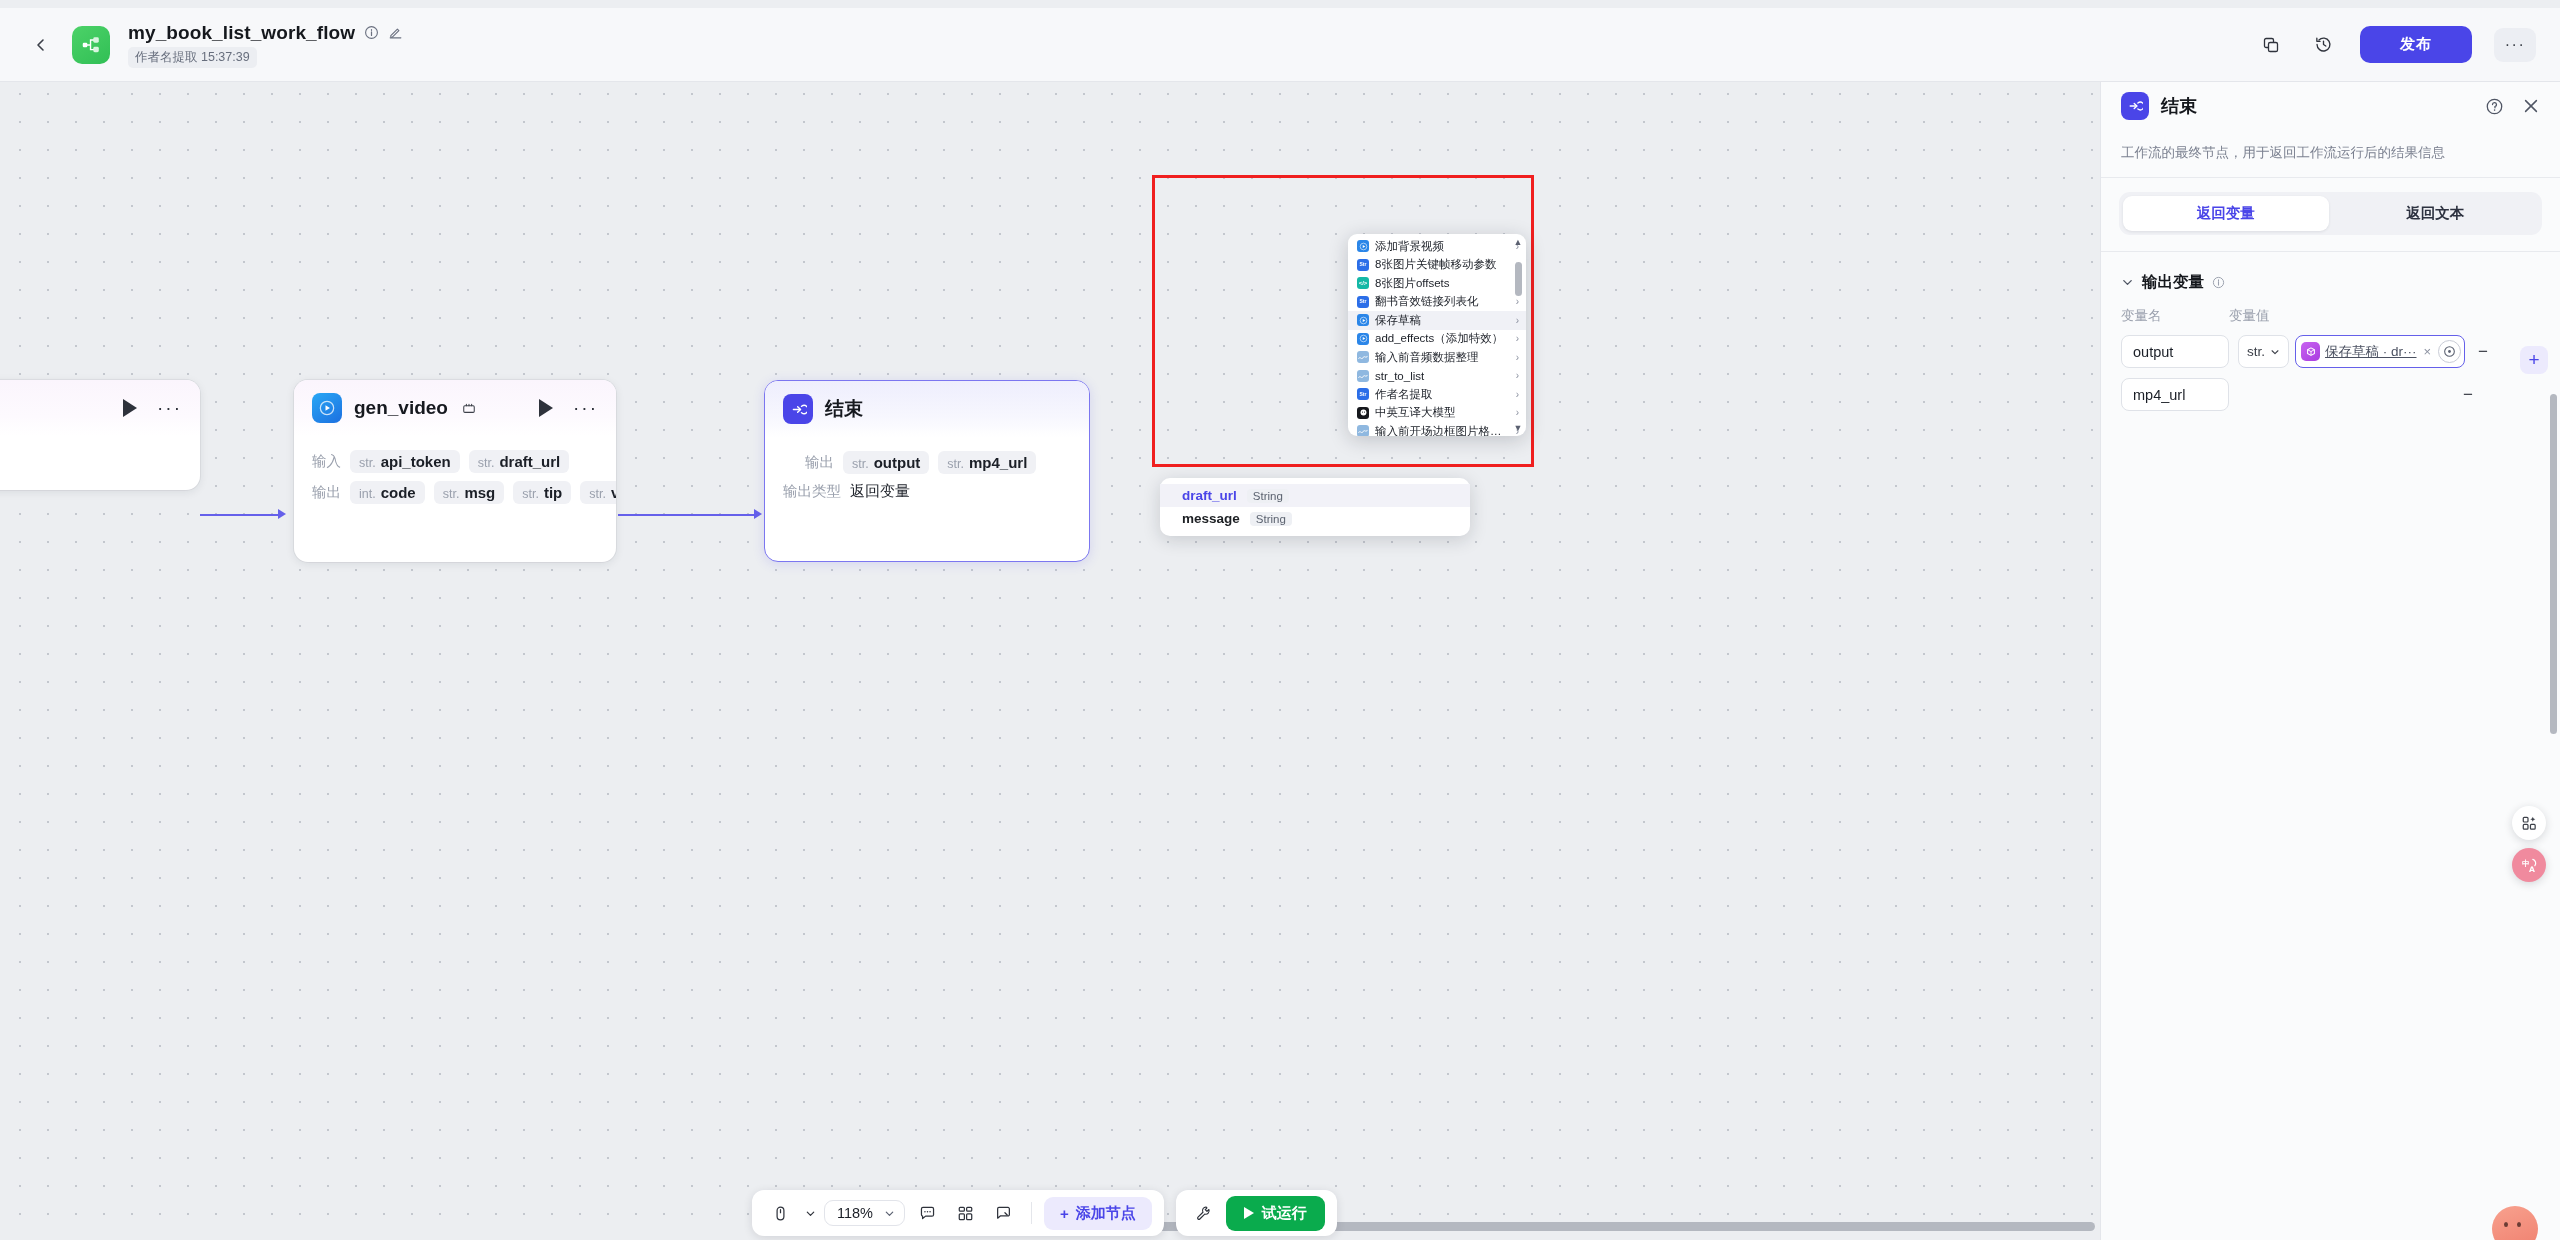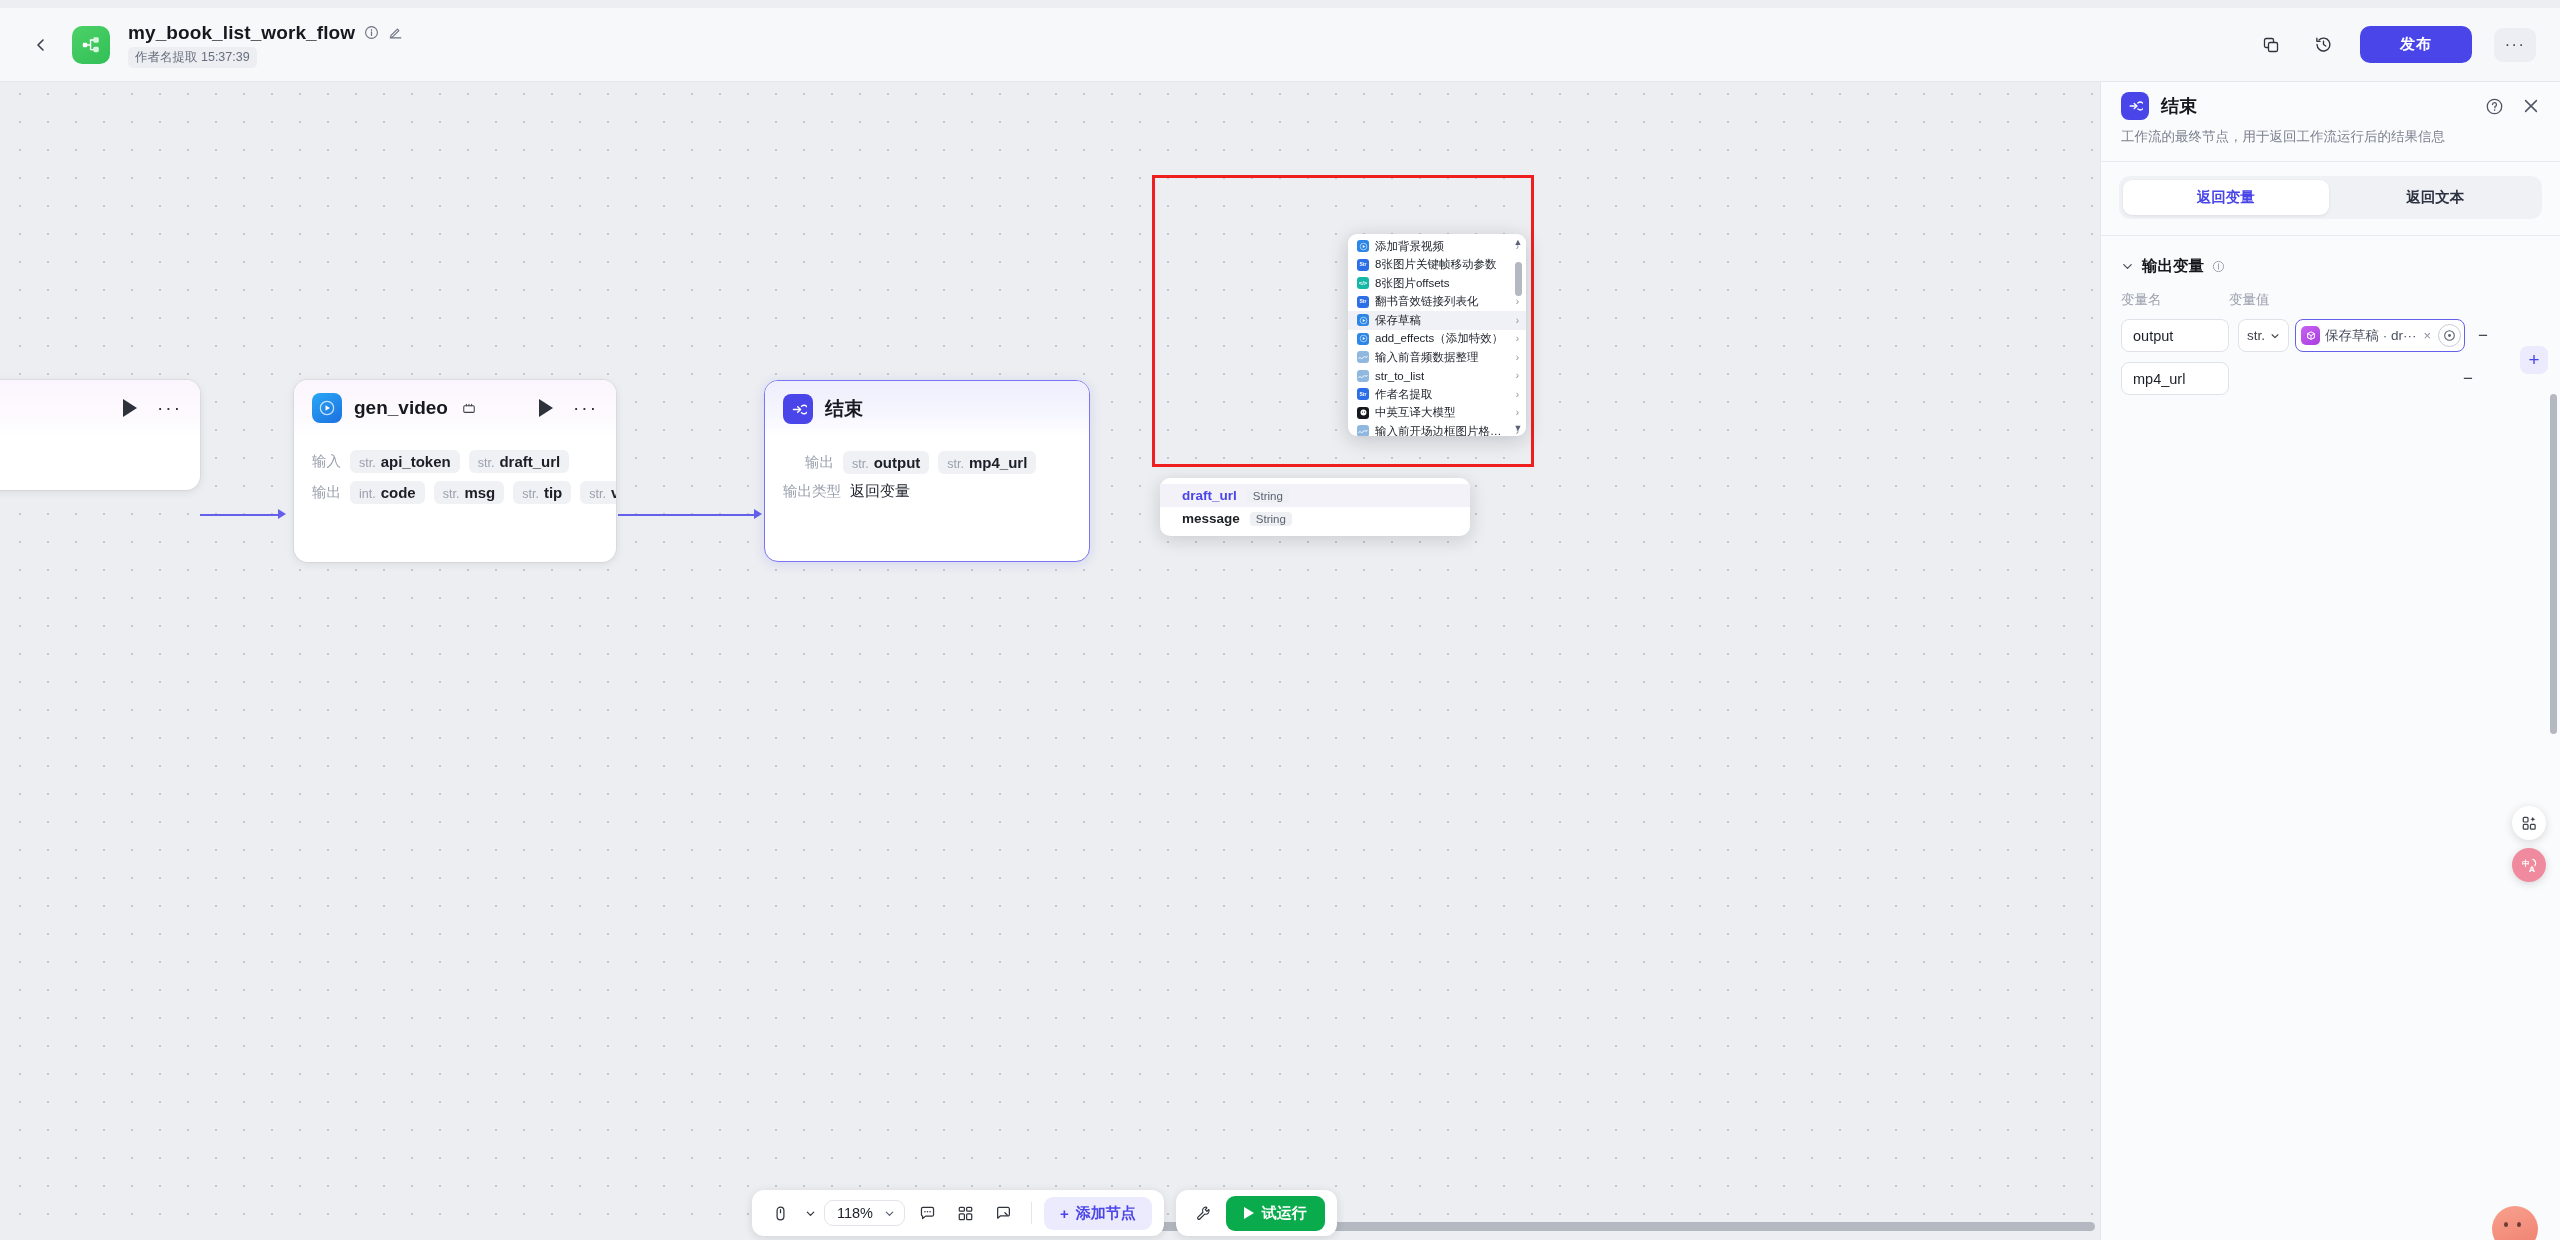--- a/index.html
+++ b/index.html
@@ -104,21 +104,21 @@
   
   .rpanel { position:absolute; top:74px; right:0; width:460px; height:1166px;
     background:#fafbfc; border-left:1px solid #e4e6eb; z-index:35; }
   .rp-head { padding:18px 20px 14px 20px; }
   .rp-title-row { display:flex; align-items:center; gap:12px; }
   .rp-ic { width:28px; height:28px; border-radius:8px; background:#4a45e8; display:flex;
     align-items:center; justify-content:center; }
   .rp-title { font-size:18px; font-weight:700; color:#15181d; }
   .rp-head-right { margin-left:auto; display:flex; align-items:center; gap:18px; }
   .rp-hic { color:#4f5564; cursor:pointer; display:flex; }
-  .rp-desc { font-size:13.5px; color:#7b8190; margin-top:7px; line-height:1.5; }
+  .rp-desc { font-size:13.5px; color:#7b8190; margin-top:23px; line-height:1.5; }
   .rp-divider { height:1px; background:#e8eaee; }
   .seg { margin:14px 18px 0 18px; background:#f0f1f5; border-radius:11px; padding:4px;
     display:flex; gap:4px; }
   .seg-item { flex:1; text-align:center; font-size:14.5px; font-weight:700; padding:8px 0;
     border-radius:9px; color:#2d3240; cursor:pointer; }
   .seg-item.active { background:#fff; color:#4a45e8; box-shadow:0 1px 3px rgba(22,28,45,.09); }
   .sec-head { display:flex; align-items:center; gap:8px; margin:20px 0 0 20px;text-align:center; }
   .sec-chevron { color:#4f5564; display:flex; }
   .sec-title { font-size:15.5px; font-weight:700; color:#15181d; }
   .sec-info { color:#9aa0ad; display:flex; }
@@ -131,21 +131,21 @@
   .var-row { display:flex; align-items:center; gap:9px; margin:10px 0 0 20px; }
   .var-name-inp { width:108px; height:33px; border:1px solid #dfe2e8; border-radius:8px;
     background:#fff; font-size:14.5px; color:#1b1f27; padding:0 11px; font-family:inherit; }
   .val-wrap { display:flex; align-items:center; gap:6px; }
   .type-sel { height:33px; border:1px solid #dfe2e8; border-radius:8px; background:#fff;
     display:flex; align-items:center; gap:5px; padding:0 8px; font-size:13.5px; color:#3c4049; cursor:pointer; }
   .ref-box { height:33px; border:1.5px solid #6560ea; border-radius:8px; background:#fff;
     display:flex; align-items:center; padding:0 3px 0 5px; gap:5px; cursor:pointer; }
   .ref-ic { width:19px; height:19px; border-radius:5px;
     background:linear-gradient(145deg,#c862f0,#a93ee0); display:flex; align-items:center; justify-content:center; }
-  .ref-txt { font-size:13.5px; color:#4a5060; max-width:108px; overflow:hidden; white-space:nowrap; }
+  .ref-txt { font-size:13.5px; color:#4a5060; max-width:108px; overflow:hidden; white-space:nowrap;text-decoration:underline; }
   .ref-x { font-size:13px; color:#8b91a0; padding:0 2px; }
   .ref-pick { width:23px; height:23px; border-radius:50%; border:1px solid #c9ccd6; background:#fff;
     display:flex; align-items:center; justify-content:center; }
   .minus-btn { color:#3c4049; font-size:17px; cursor:pointer; padding:0 4px; user-select:none; }
 
   
   .red-box { position:absolute; left:1152px; top:175px; width:382px; height:292px;
     border:3px solid #f01f1f; z-index:60; pointer-events:none; }
 
   

